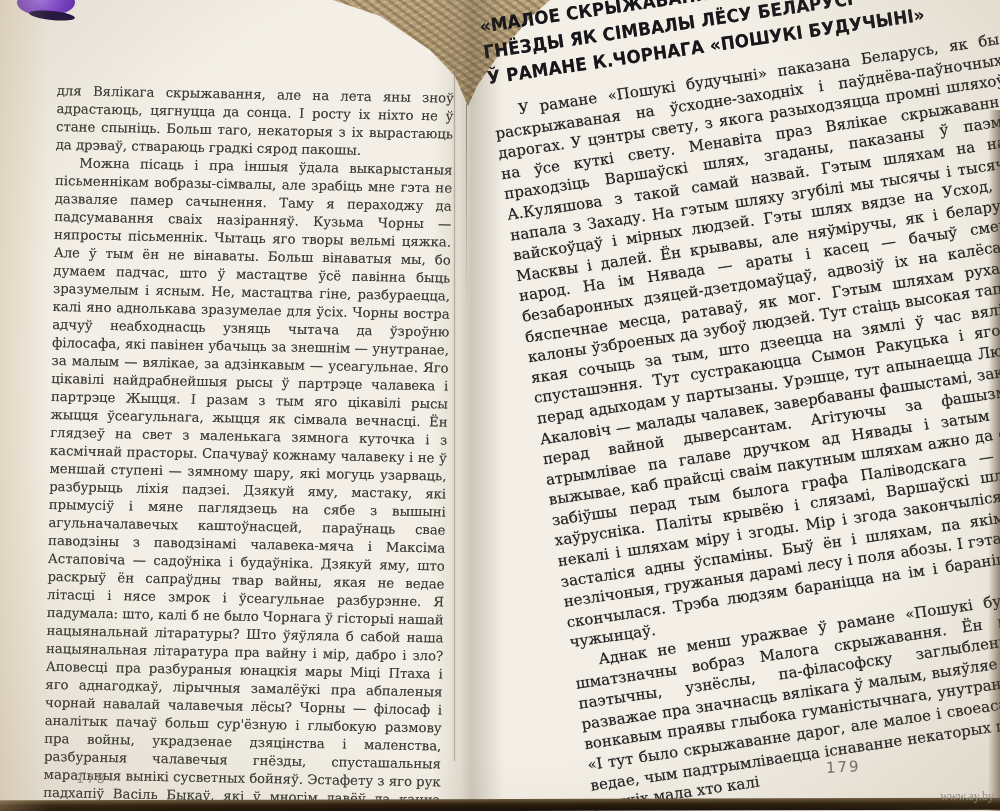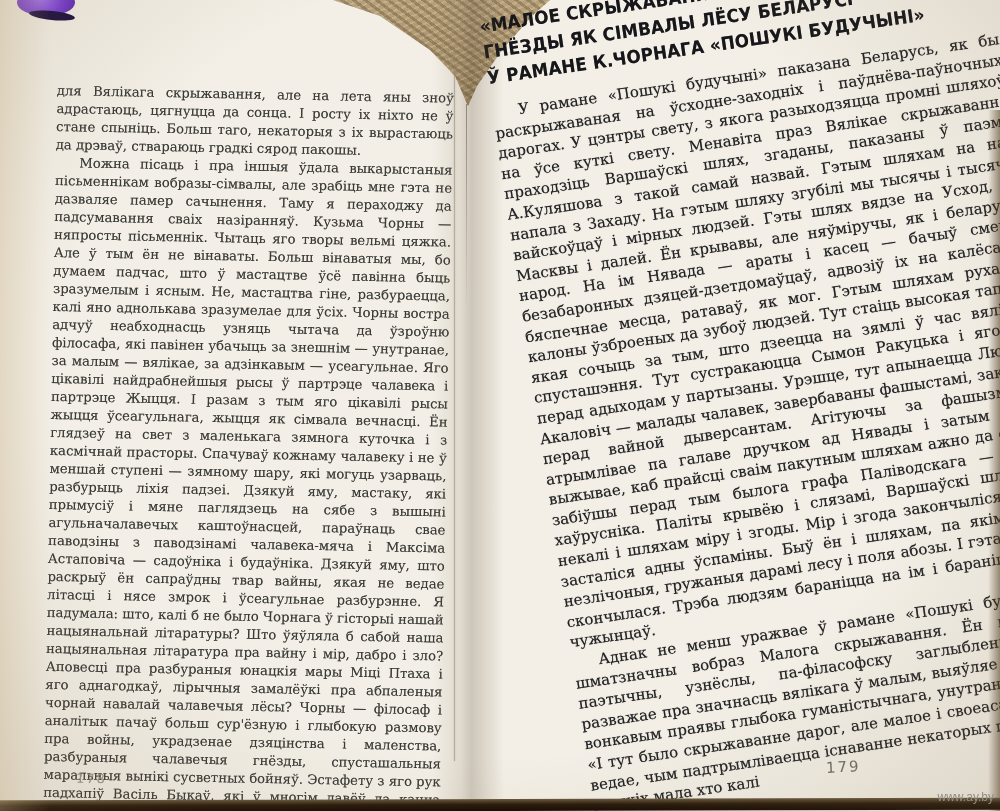--- a/index.html
+++ b/index.html
@@ -82,21 +82,21 @@
   }
   .right-body p{margin:0;text-indent:26px;}
   .page-number-right{
     position:absolute;left:826px;top:758px;
     font-family:"DejaVu Sans", sans-serif;
     font-size:15px;letter-spacing:2px;color:#6f6d65;
     transform:rotate(-3deg);
   }
   .watermark{
     position:absolute;right:6px;bottom:7px;
-    font-family:Liberation Sans, sans-serif;
+    font-family:Liberation Serif, serif;
     font-size:12px;color:#8f8d86;
   }
   
   .gutter-shadow{
     position:absolute;left:432px;top:0;width:72px;height:811px;
     background:linear-gradient(90deg, rgba(0,0,0,0) 0%, rgba(125,108,82,0.16) 40%, rgba(95,80,58,0.26) 55%, rgba(0,0,0,0) 100%);
     pointer-events:none;
   }
   .vignette{
     position:absolute;inset:0;

